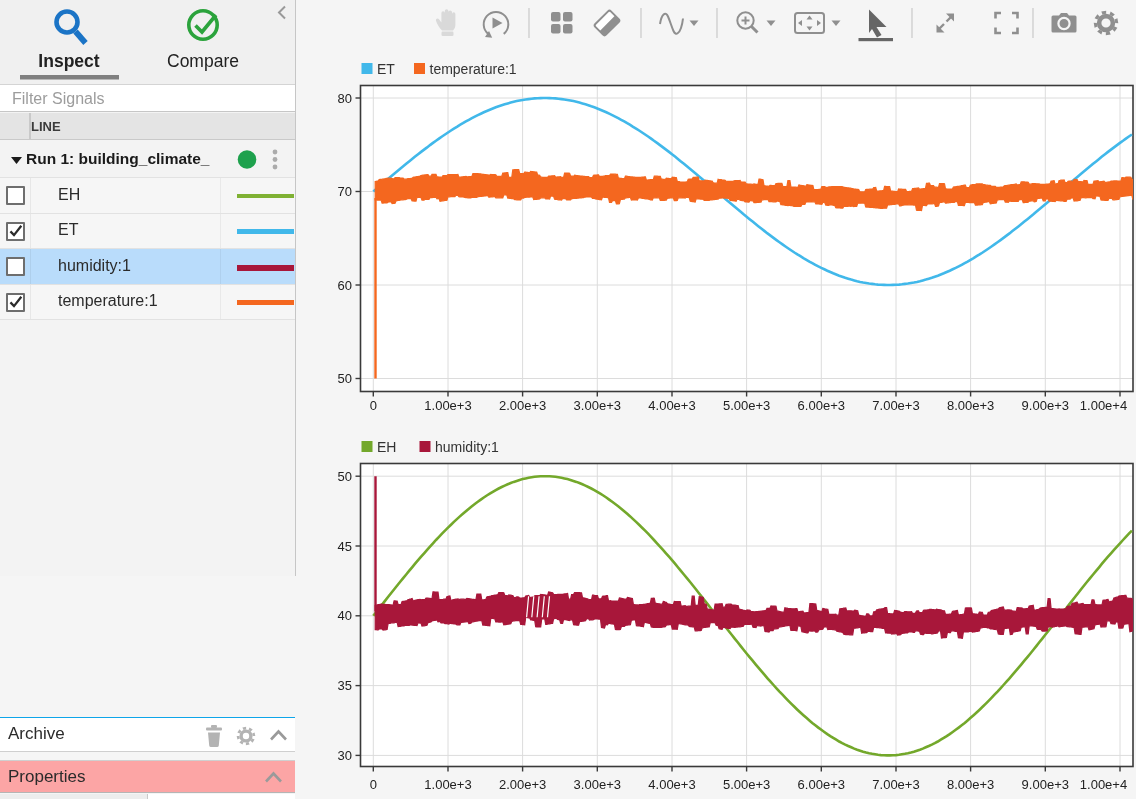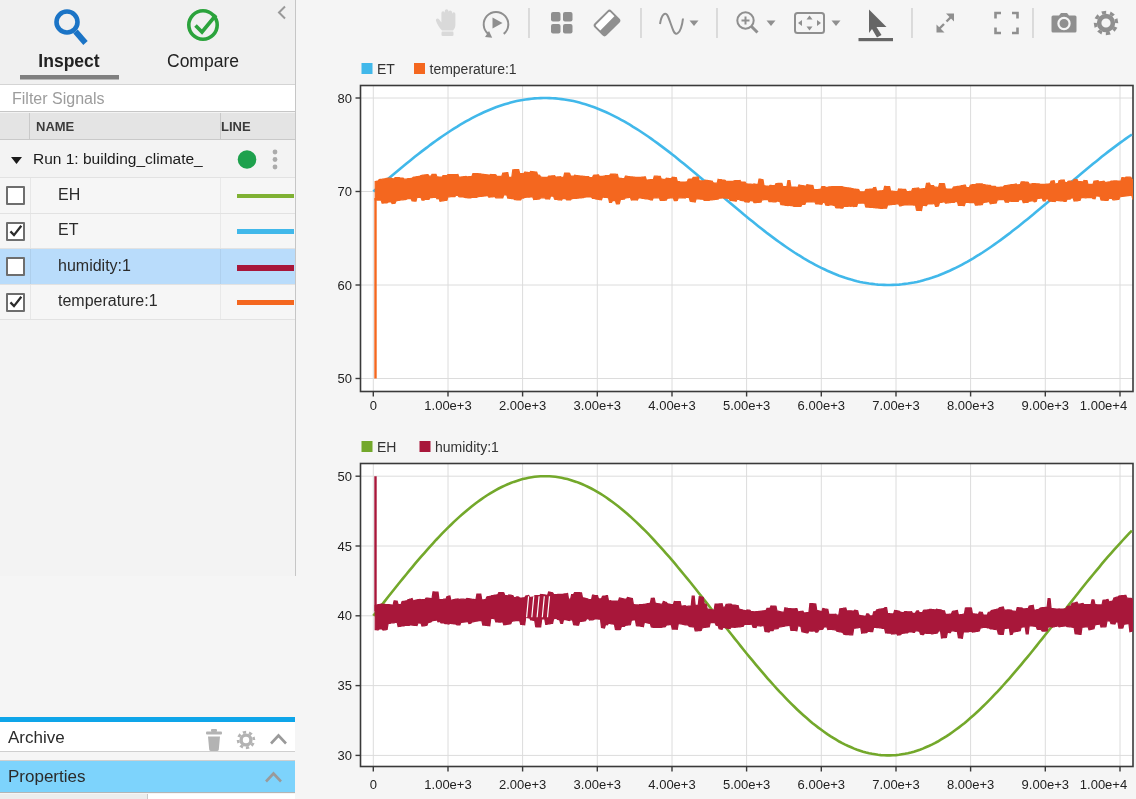--- a/index.html
+++ b/index.html
@@ -4,31 +4,31 @@
 html,body{width:1136px;height:799px;overflow:hidden;background:#f5f5f5;font-family:"Liberation Sans",sans-serif}
 #charts{position:absolute;left:0;top:0}
 #sidebar{position:absolute;left:0;top:0;width:296px;height:576px;background:#f3f3f3;border-right:1px solid #c6c6c6}
 #tabs{position:absolute;left:0;top:0;width:295px;height:84px;background:#f0f0f0}
 #filter{position:absolute;left:0;top:84px;width:295px;height:28px;background:#fff;border-top:1px solid #d4d4d4;border-bottom:1px solid #c6c6c6;color:#9c9c9c;font-size:16px;line-height:27px;padding-left:12px}
 #thead{position:absolute;left:0;top:113px;width:295px;height:27px;background:#e4e4e4;border-bottom:1px solid #c9c9c9;display:flex;font-size:13px;color:#3c3c3c;line-height:27px}
 #thead .c0{width:30px;border-right:1px solid #c9c9c9}
 #thead .c1{flex:1;padding-left:6px}
 #thead .c2{width:75px;border-left:1px solid #c9c9c9;padding-left:0}
 #runrow{position:absolute;left:0;top:141px;width:295px;height:36px;background:#f3f3f3;display:flex;align-items:center}
-.runlbl{font-weight:normal;font-size:15.5px;color:#1a1a1a;flex:1;margin-left:7px;white-space:nowrap;overflow:hidden}
+.runlbl{font-weight:bold;font-size:15.5px;color:#1a1a1a;flex:1;margin-left:0;white-space:nowrap;overflow:hidden}
 .rsvg{flex:none}
 .sigrow{position:absolute;left:0;width:295px;height:35.5px;border-top:1px solid #e2e2e2;background:#f6f6f6}
 .sigrow.sel{background:#b9dcfb}
 .sigrow:after{content:"";position:absolute;left:30px;top:0;bottom:0;width:1px;background:rgba(0,0,0,0.06)}
 .sigrow:before{content:"";position:absolute;left:220px;top:0;bottom:0;width:1px;background:rgba(0,0,0,0.05)}
 .cb{position:absolute;left:6px;top:8px;width:19px;height:19px;background:#fff;border:2px solid #6e6e6e;border-radius:1px;display:flex;align-items:center;justify-content:center}
 .lbl{position:absolute;left:58px;top:7.5px;font-size:16px;color:#2b2b2b}
 .sw{position:absolute;left:237px;top:15.5px;width:57px;height:4.5px}
-#archive{position:absolute;left:0;top:717px;width:295px;height:35px;background:#fff;border-top:5px solid #0ea5e9;border-bottom:1px solid #cfcfcf}
-#props{position:absolute;left:0;top:760px;width:295px;height:33px;background:#7dd3fc;border-top:1px solid #cfcfcf;border-bottom:1px solid #b5b5b5}
+#archive{position:absolute;left:0;top:717px;width:295px;height:35px;background:#fff;border-top:1px solid #0ea5e9;border-bottom:1px solid #cfcfcf}
+#props{position:absolute;left:0;top:760px;width:295px;height:33px;background:#fca5a5;border-top:1px solid #cfcfcf;border-bottom:1px solid #b5b5b5}
 .sect{font-size:17px;color:#2b2b2b;position:absolute;left:8px;top:6px}
 #bstrip{position:absolute;left:0;top:794px;width:295px;height:5px;background:#fff}
 #bstrip div{position:absolute;left:0;top:0;width:148px;height:5px;background:#ededed;border-right:1px solid #c9c9c9}
 .sigrow:last-of-type{}
 #rowsbottom{position:absolute;left:0;top:319px;width:295px;height:1px;background:#e2e2e2}
 </style></head>
 <body>
 <svg id="charts" width="1136" height="799" viewBox="0 0 1136 799">
 <style>
  .g{stroke:#dcdcdc;stroke-width:1}
@@ -269,21 +269,20 @@
    </g>
    <path d="M285 6.5 l-6 6 6 6" stroke="#999" stroke-width="2" fill="none"></path>
    <text x="69" y="67" text-anchor="middle" font-weight="bold" font-size="17.5" fill="#222" font-family="Liberation Sans">Inspect</text>
    <text x="203" y="67" text-anchor="middle" font-size="17.5" fill="#222" font-family="Liberation Sans">Compare</text>
    <rect x="20" y="75" width="99" height="4.5" fill="#808080"></rect>
   </svg>
  </div>
  <div id="filter">Filter Signals</div>
  <div id="thead">
   <div class="c0"></div>
-      <div class="c1"><b>NAME</b></div>
       <div class="c2"><b>LINE</b></div>
  </div>
  <div id="runrow">
   <svg width="26" height="35" viewBox="0 0 26 35">
         <path d="M11 15 h11 l-5.5 7 z" fill="#1a1a1a"></path>
       </svg>
   <span class="runlbl">Run 1: building_climate_</span>
   <svg class="rsvg" width="60" height="35" viewBox="0 0 60 35">
    <circle cx="12" cy="17.5" r="9.3" fill="#1ea14d"></circle>
    <circle cx="40" cy="10" r="2.4" fill="#ababab"></circle>

